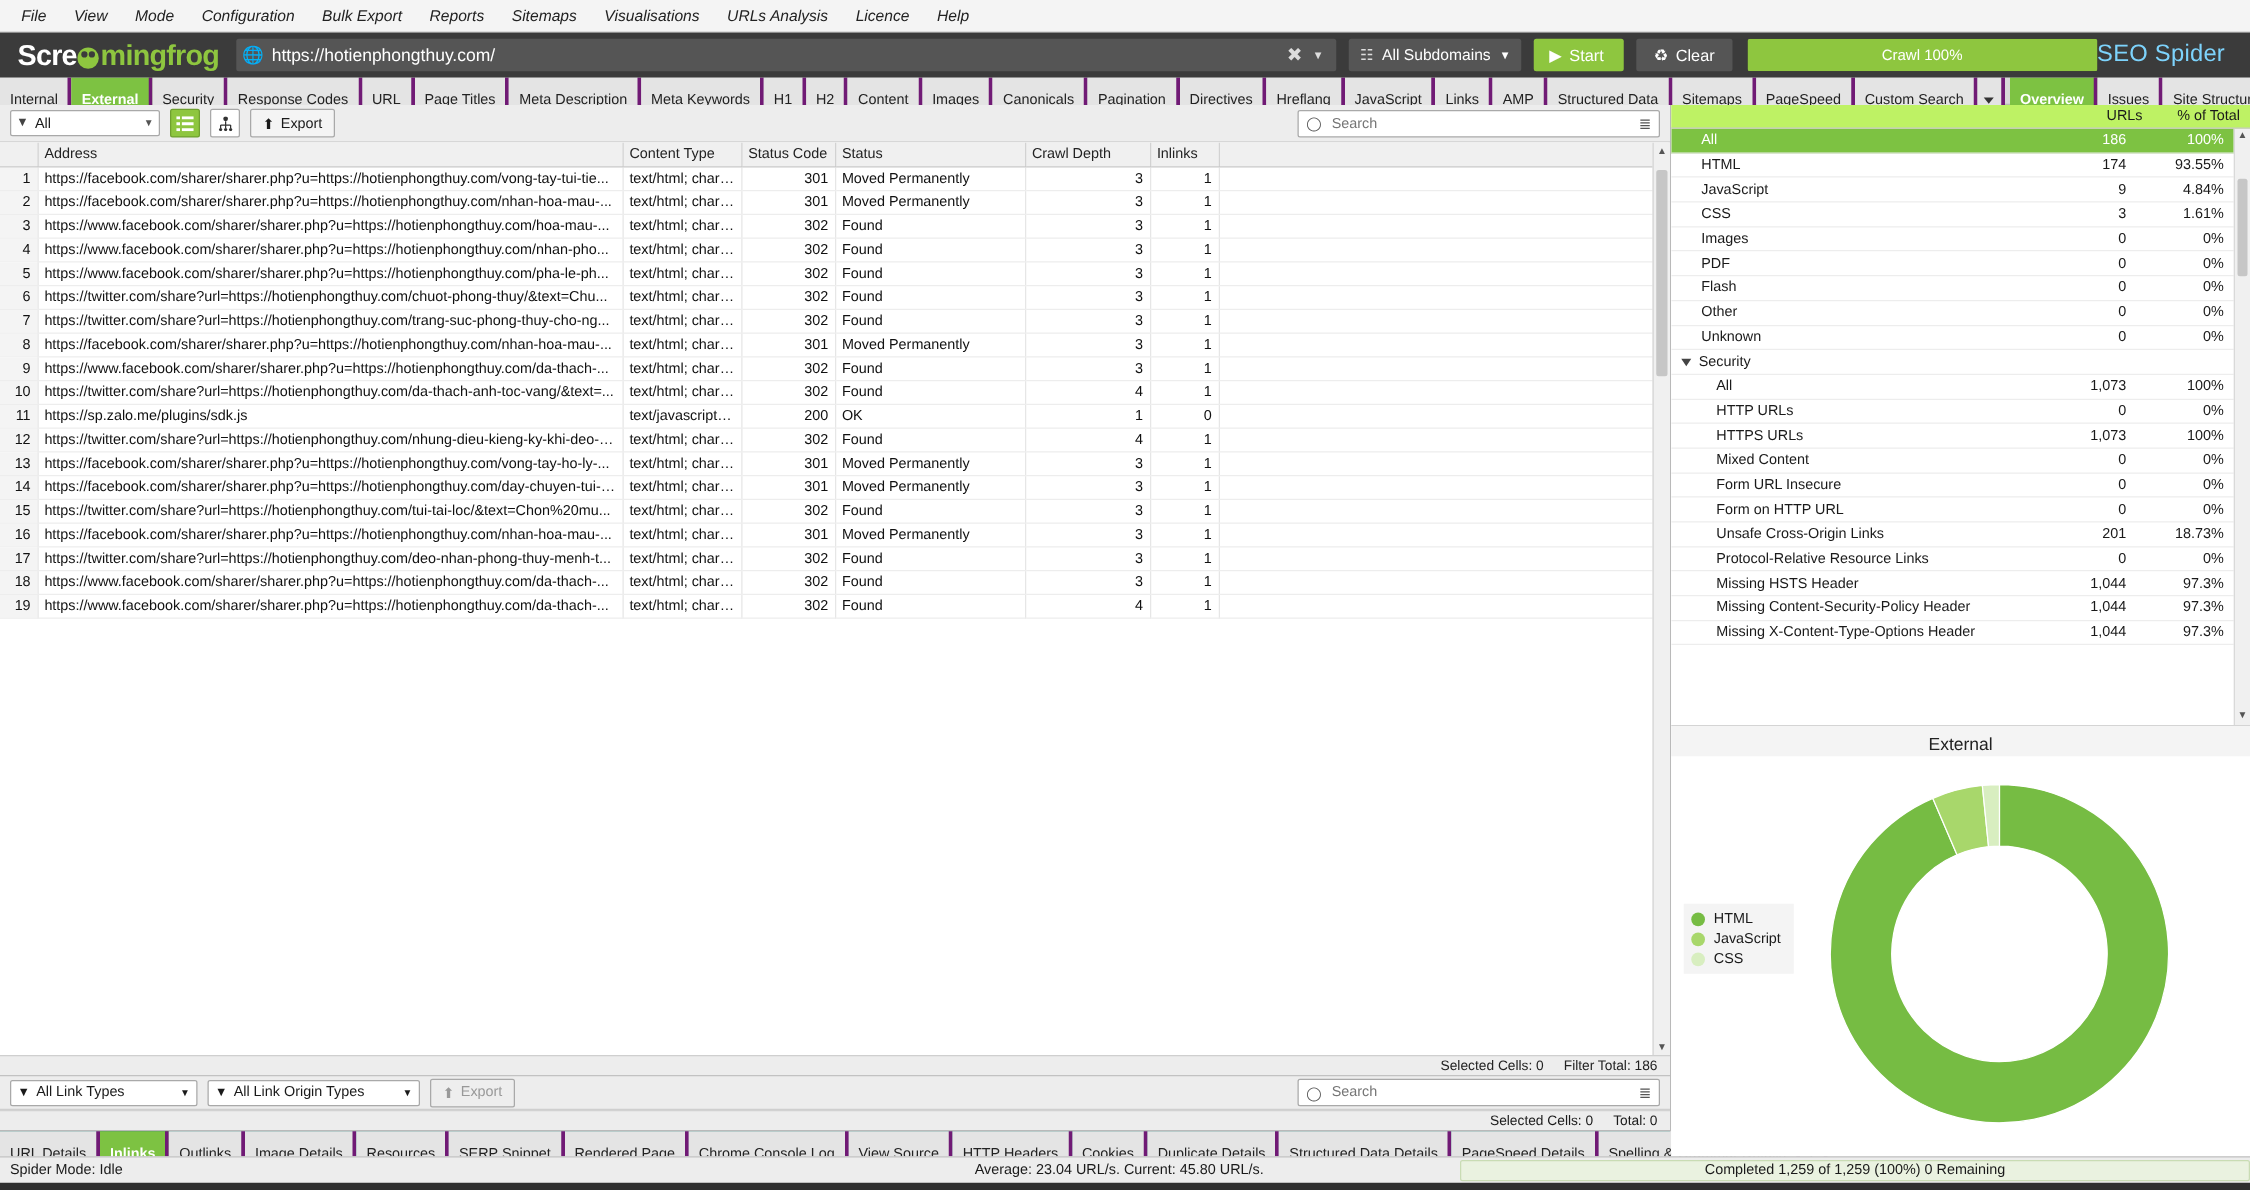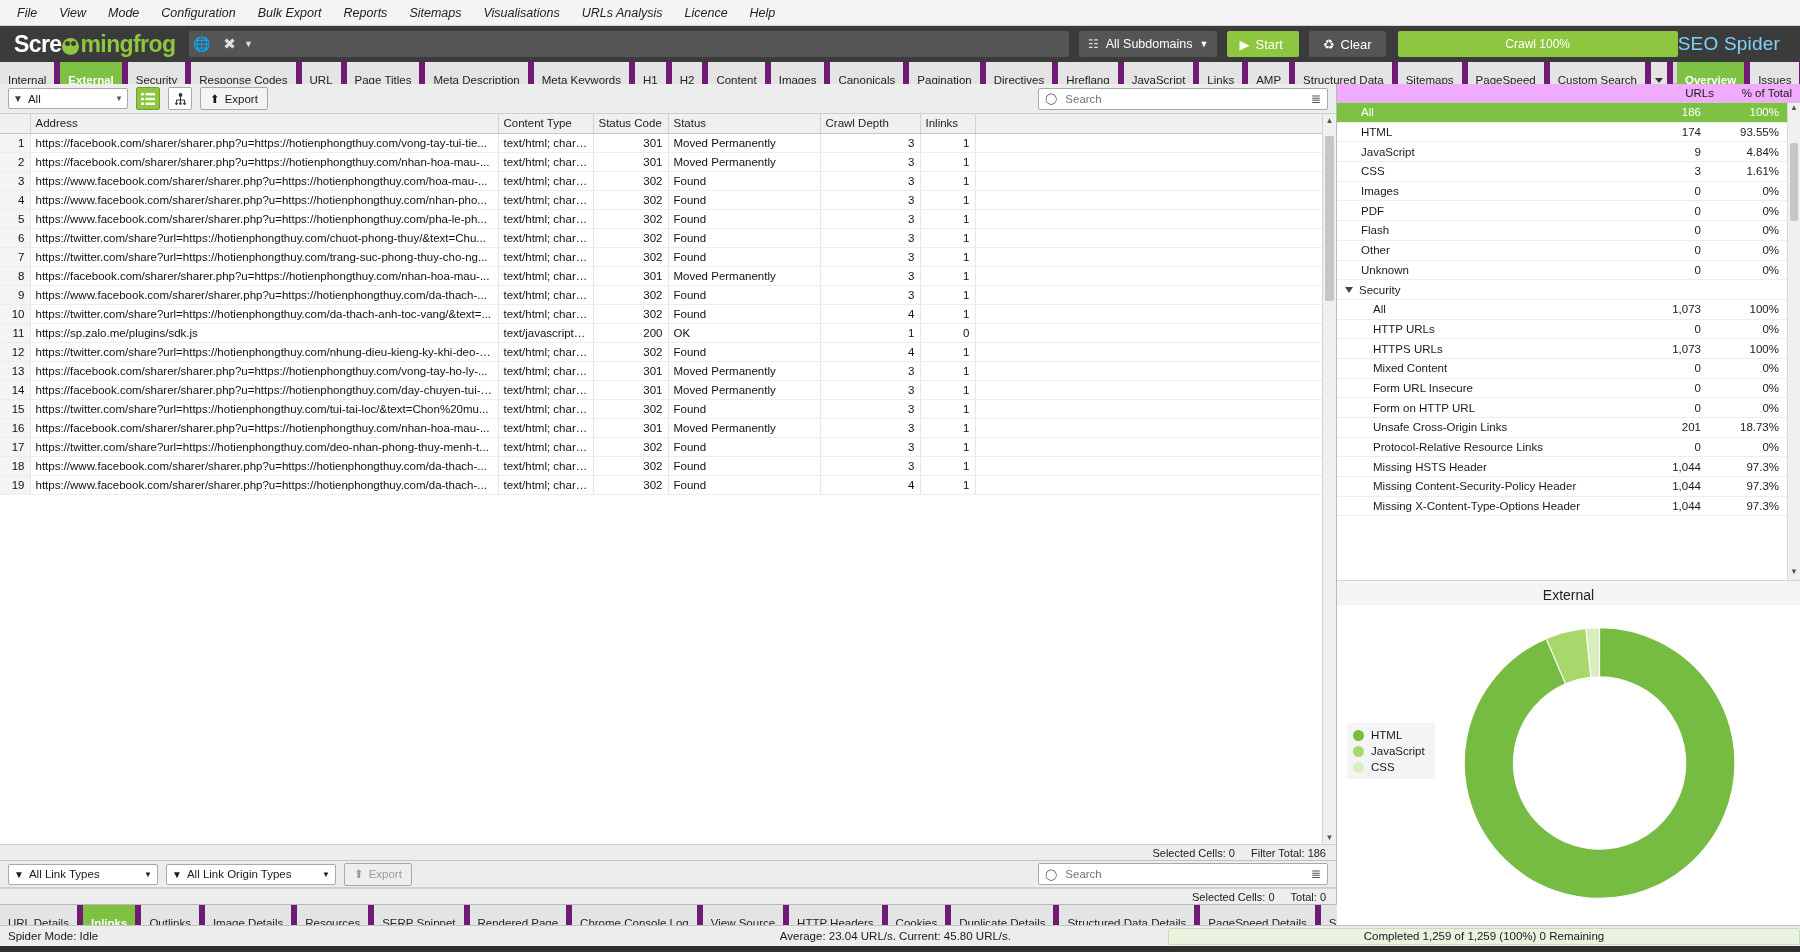--- a/index.html
+++ b/index.html
@@ -60,21 +60,21 @@
               position:relative; overflow:hidden;}
   .progwrap .bar { position:absolute; left:0;top:0;bottom:0; background:#8ec63f; }
   .progwrap .lbl { position:absolute; inset:0; display:flex;align-items:center;justify-content:center;
                    color:#fff; font-size:12px;}
   .seobrand { margin-left:auto; color:#7dd3fc; font-size:19px; padding-right:12px; letter-spacing:0.2px;}
 
   
   .tabstrip { height: 22px; background: #d9d9d9; display:flex; align-items:stretch;
               flex:0 0 22px; border-bottom:1px solid #b9b9b9; }
   .tab { padding: 18px 8px; display:flex; align-items:center; font-size:11.5px; color:#222;
-         border-right:6px solid #701a75; background:#e4e4e4; cursor:pointer; white-space:nowrap;}
+         border-right:3px solid #701a75; background:#e4e4e4; cursor:pointer; white-space:nowrap;}
   .tab.active { background:#7dc242; color:#fff; font-weight:bold; }
   .tab-more { width:22px; justify-content:center; background:#e4e4e4; }
   .tab-more .d { width:0;height:0;border-left:4px solid transparent;border-right:4px solid transparent;
                  border-top:5px solid #333;}
 
   
   .body { flex:1; display:flex; min-height:0; }
   .leftcol { width: 1337px; display:flex; flex-direction:column; min-width:0; border-right:1px solid #b9b9b9;}
   .rightcol { flex:1; display:flex; flex-direction:column; min-width:0; background:#fff;}
 
@@ -131,21 +131,21 @@
   .nourl { flex:1; display:flex; align-items:center; justify-content:center; color:#999;
            font-size:17px;}
   .lowstatus{height:16px;background:#ededed;border-top:1px solid #d2d2d2;display:flex;align-items:center;
              justify-content:flex-end;font-size:11px;padding-right:10px;gap:16px;flex:0 0 16px;}
 
   
   .bottomtabs { height:21px; background:#0f766e; display:flex; flex:0 0 21px; border-top:1px solid #b9b9b9;}
 
   
   .rpanel { flex:1; display:flex; flex-direction:column; min-height:0; background:#fff;}
-  .ovhdr { display:flex; height:19px; background:#f0abfc; border-bottom:1px solid #c8c8c8;
+  .ovhdr { display:flex; height:19px; background:#bef264; border-bottom:1px solid #c8c8c8;
            font-size:11.5px; align-items:center; flex:0 0 19px;}
   .ovhdr .c1{flex:1;}
   .ovhdr .c2{width:80px; text-align:right; padding-right:8px;}
   .ovhdr .c3{width:78px; text-align:right; padding-right:8px;}
   .ovlist { flex:1; overflow:hidden; position:relative; }
   .ovrow { display:flex; height:19.7px; align-items:center; border-bottom:1px solid #ededed;
            font-size:11.5px; }
   .ovrow.sel { background:#7dc242; color:#fff;}
   .ovrow .c1 { flex:1; padding-left:24px; white-space:nowrap; overflow:hidden; text-overflow:ellipsis;}
   .ovrow .c1.grp { padding-left:8px; display:flex; align-items:center; gap:6px; }
@@ -199,20 +199,21 @@
   <div class="brandbar">
     <div class="logo">
       <span>Scre</span>
         <span class="spot"></span>
         <span class="frog">ming</span>
         <span class="frog">frog</span>
     </div>
 
     <div class="urlwrap">
       <span class="globe">🌐</span>
+      <input value="https://hotienphongthuy.com/" style="">
       <span class="clr">✖</span>
       <span class="caret">▼</span>
     </div>
 
     <div class="subdom">
       <span class="sd-ico">☷</span>
       <span>All Subdomains</span>
       <span class="sd-car">▼</span>
     </div>
 

